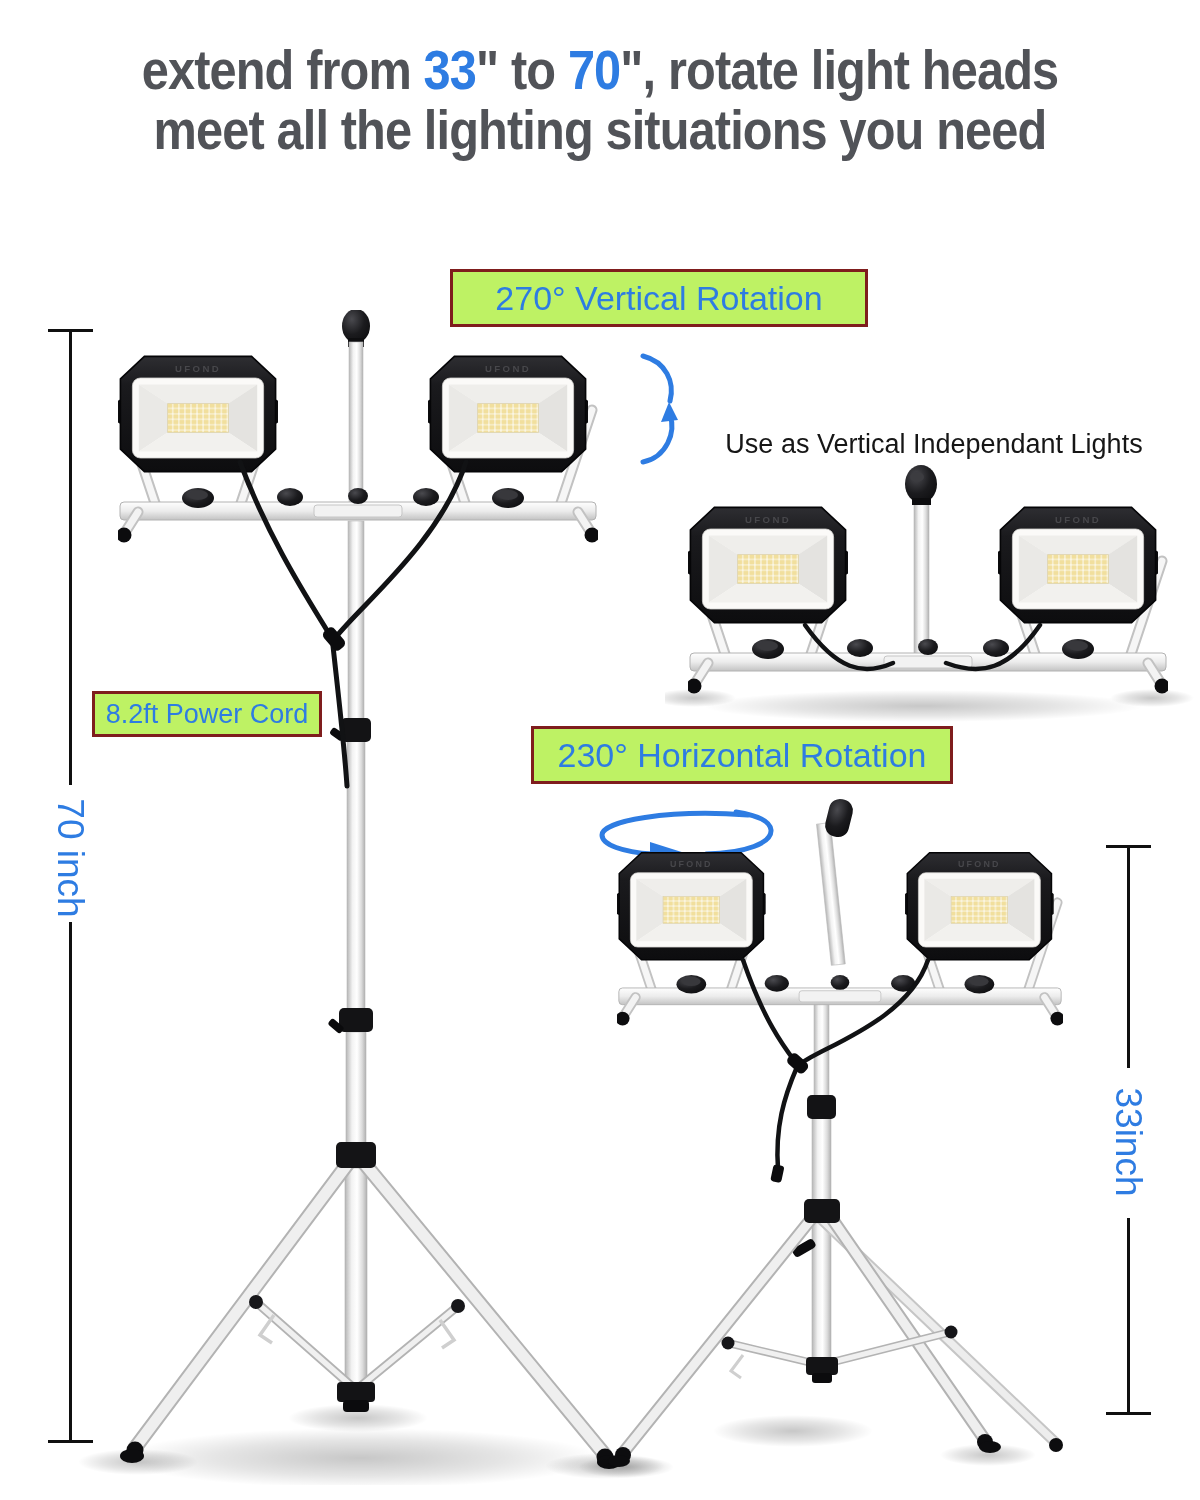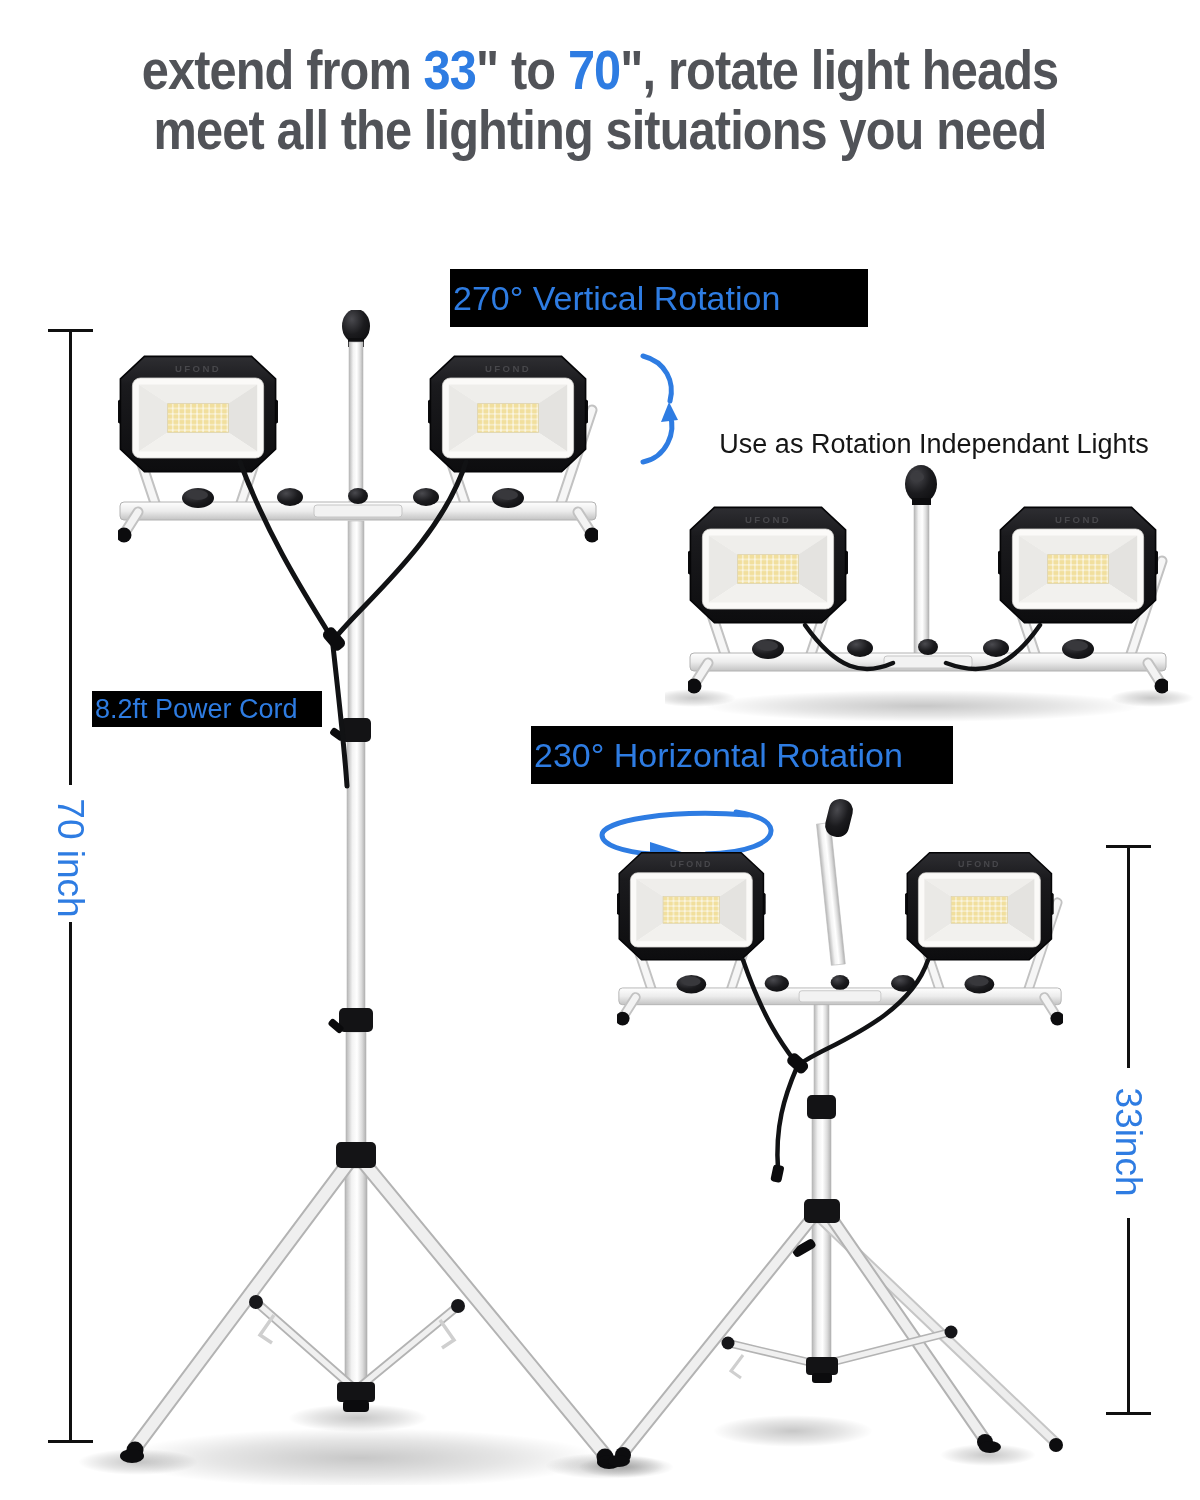--- a/index.html
+++ b/index.html
@@ -4,24 +4,24 @@
 <style>
   html,body{margin:0;padding:0;background:#ffffff;}
   .canvas{position:relative;width:1200px;height:1500px;background:#ffffff;overflow:hidden;
           font-family:"Liberation Sans", sans-serif;}
   
   .title{position:absolute;top:40px;left:0;width:1200px;text-align:center;font-weight:700;
          color:#515358;font-size:56px;line-height:1.08;letter-spacing:-1px;
          transform:scaleX(0.87);transform-origin:600px 0;}
   .title .blue{color:#2e7ce2;}
   
-  .callout{position:absolute;border:3px solid #000000;background:#000000;color:#2e7ce2;
-           display:flex;align-items:center;box-sizing:border-box;}
+  .callout{position:absolute;border:3px solid #7f1d1d;background:#bef264;color:#2e7ce2;
+           display:flex;align-items:center;justify-content:center;box-sizing:border-box;}
   #co-vert{left:450px;top:269px;width:418px;height:58px;font-size:34px;}
-  #co-cord{left:92px;top:691px;width:230px;height:36px;font-size:27px;}
+  #co-cord{left:92px;top:691px;width:230px;height:46px;font-size:27px;}
   #co-horz{left:531px;top:726px;width:422px;height:58px;font-size:34px;}
   .note{position:absolute;left:698px;top:429px;width:472px;text-align:center;font-size:27px;color:#161616;}
   
   .dim-line{position:absolute;background:#101010;}
   .dim-label{position:absolute;width:200px;height:40px;line-height:40px;text-align:center;
              color:#2e7ce2;font-size:37px;transform:rotate(90deg);}
   .art{position:absolute;}
 </style>
 </head>
 <body>
@@ -29,21 +29,21 @@
 <div class="canvas">
 
   <div class="title">
     <div><span>extend from </span><span class="blue">33</span><span>" to </span><span class="blue">70</span><span>", rotate light heads</span></div>
     <div>meet all the lighting situations you need</div>
   </div>
 
   <div class="callout" id="co-vert">
       <span>270° Vertical Rotation</span>
     </div>
-  <div class="note">Use as Rotation Independant Lights</div>
+  <div class="note">Use as Vertical Independant Lights</div>
   <div class="callout" id="co-cord">
       <span>8.2ft Power Cord</span>
     </div>
   <div class="callout" id="co-horz">
       <span>230° Horizontal Rotation</span>
     </div>
 
   <div class="dim-line" style="left:48px;top:329px;width:45px;height:3px"></div>
   <div class="dim-line" style="left:69px;top:330px;width:3px;height:455px"></div>
   <div class="dim-label" style="left:-30px;top:838px">70 inch</div>

